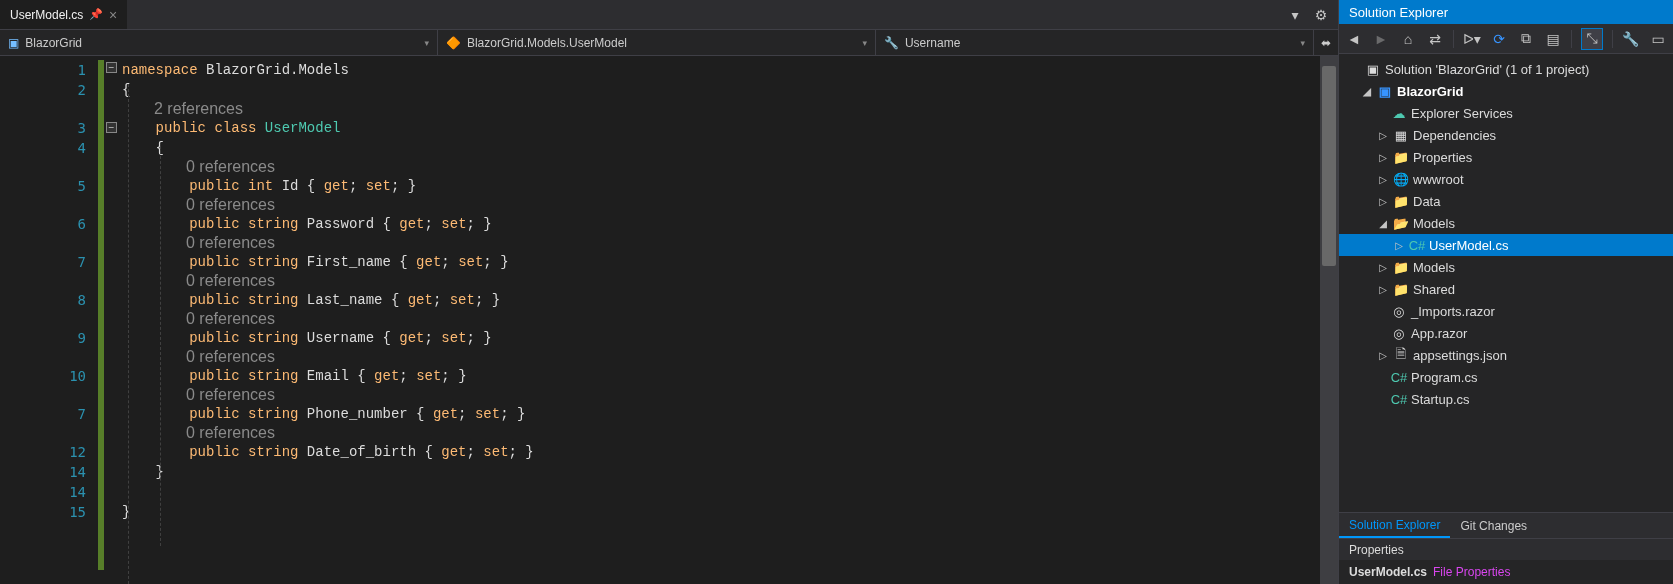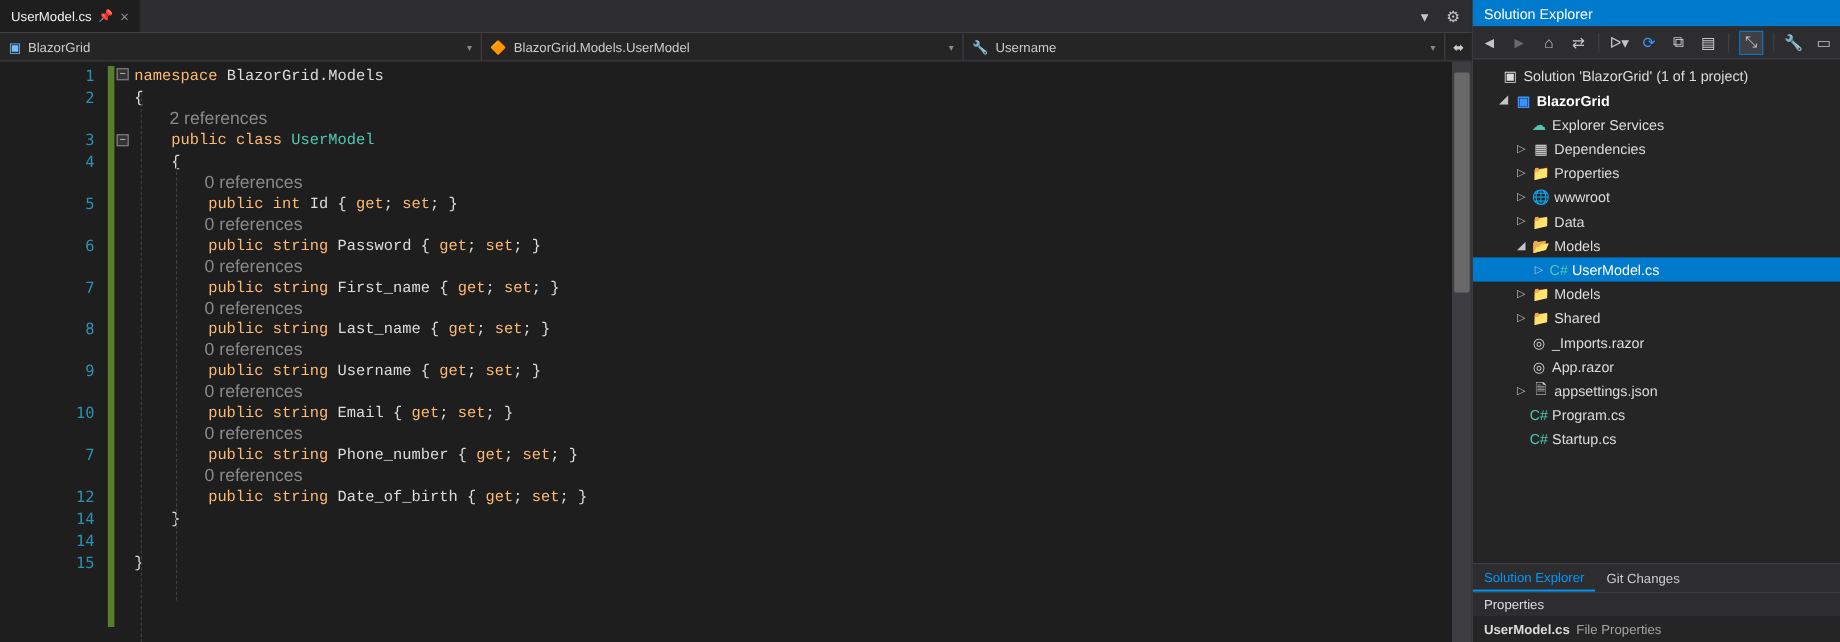--- a/index.html
+++ b/index.html
@@ -378,15 +378,15 @@
         <span>Startup.cs</span>
       </div>
   </div>
   <div class="footer-tabs">
     <div class="footer-tab active">Solution Explorer</div>
     <div class="footer-tab">Git Changes</div>
   </div>
   <div class="props-head">Properties</div>
   <div class="props-sub">
     <b>UserModel.cs</b>
-      <span style="color:#a3a3a3">File Properties</span>
+      <span style="color:#d946ef">File Properties</span>
   </div>
 </div>
 
 </body></html>

